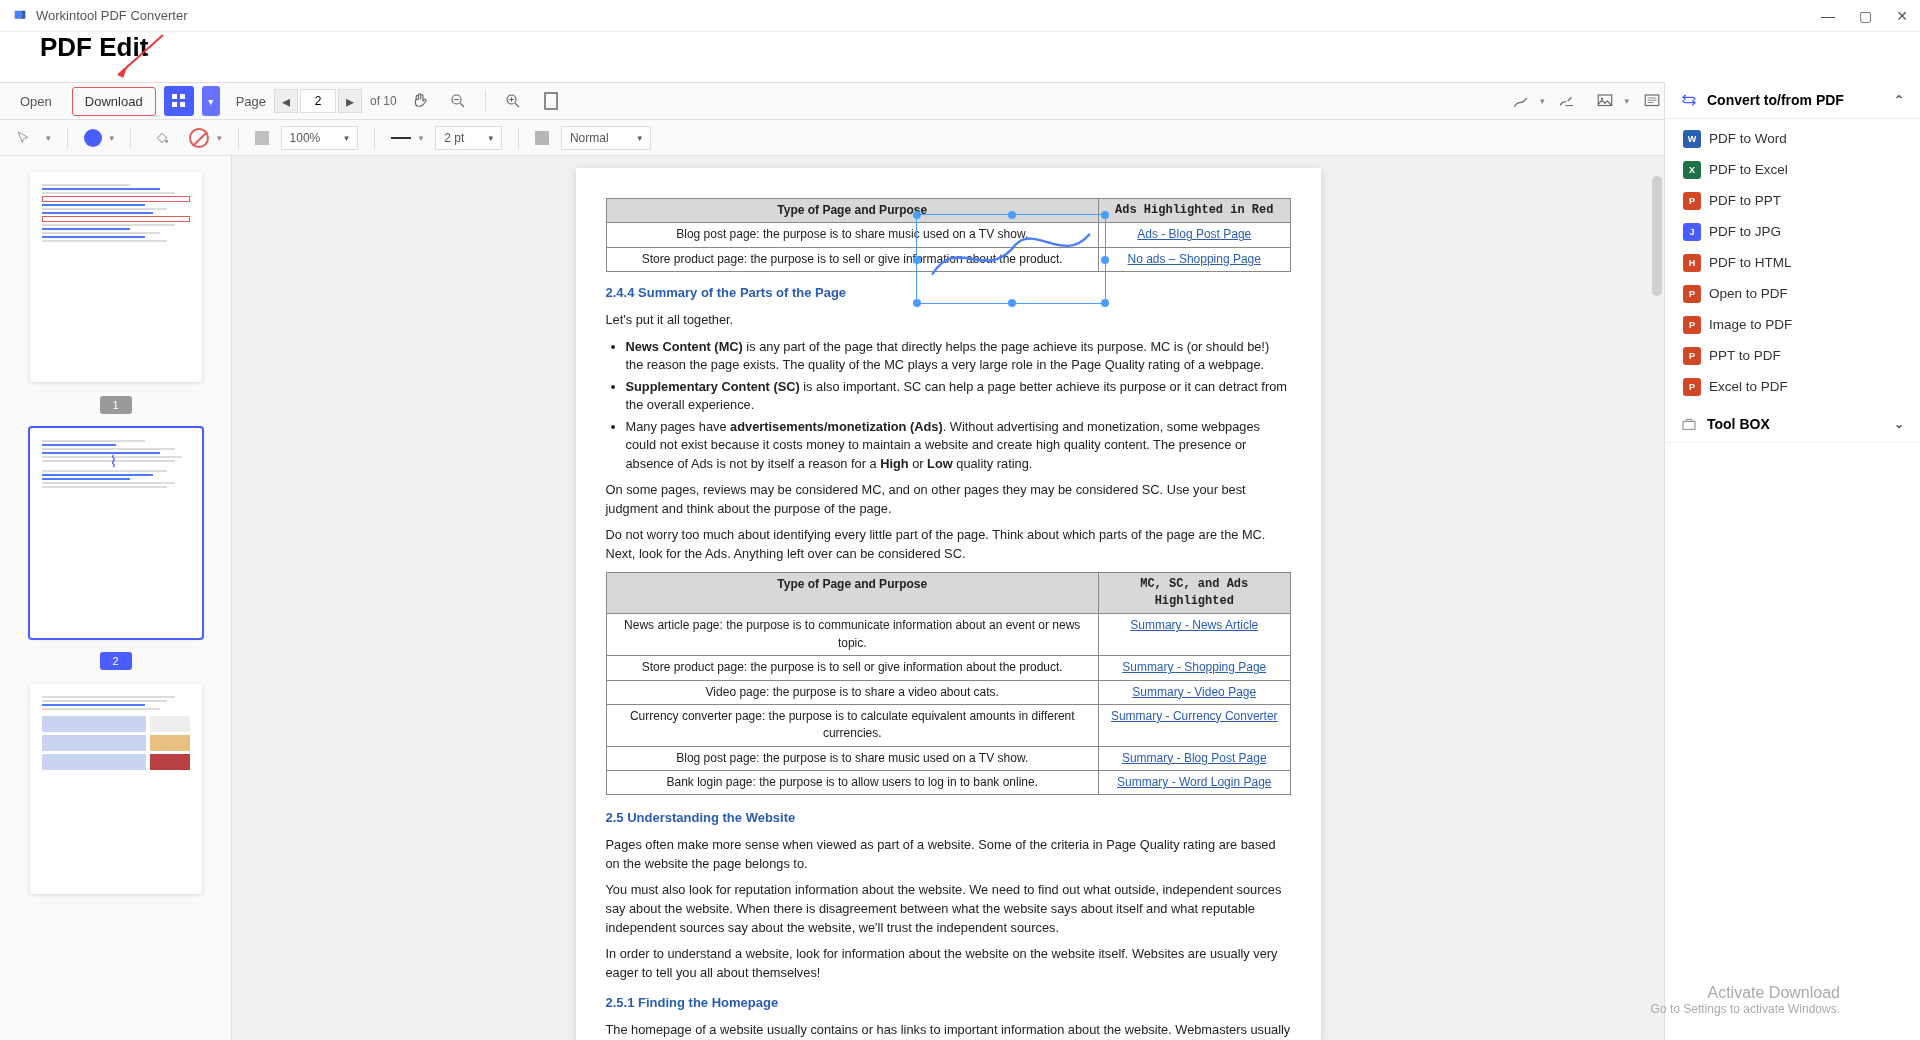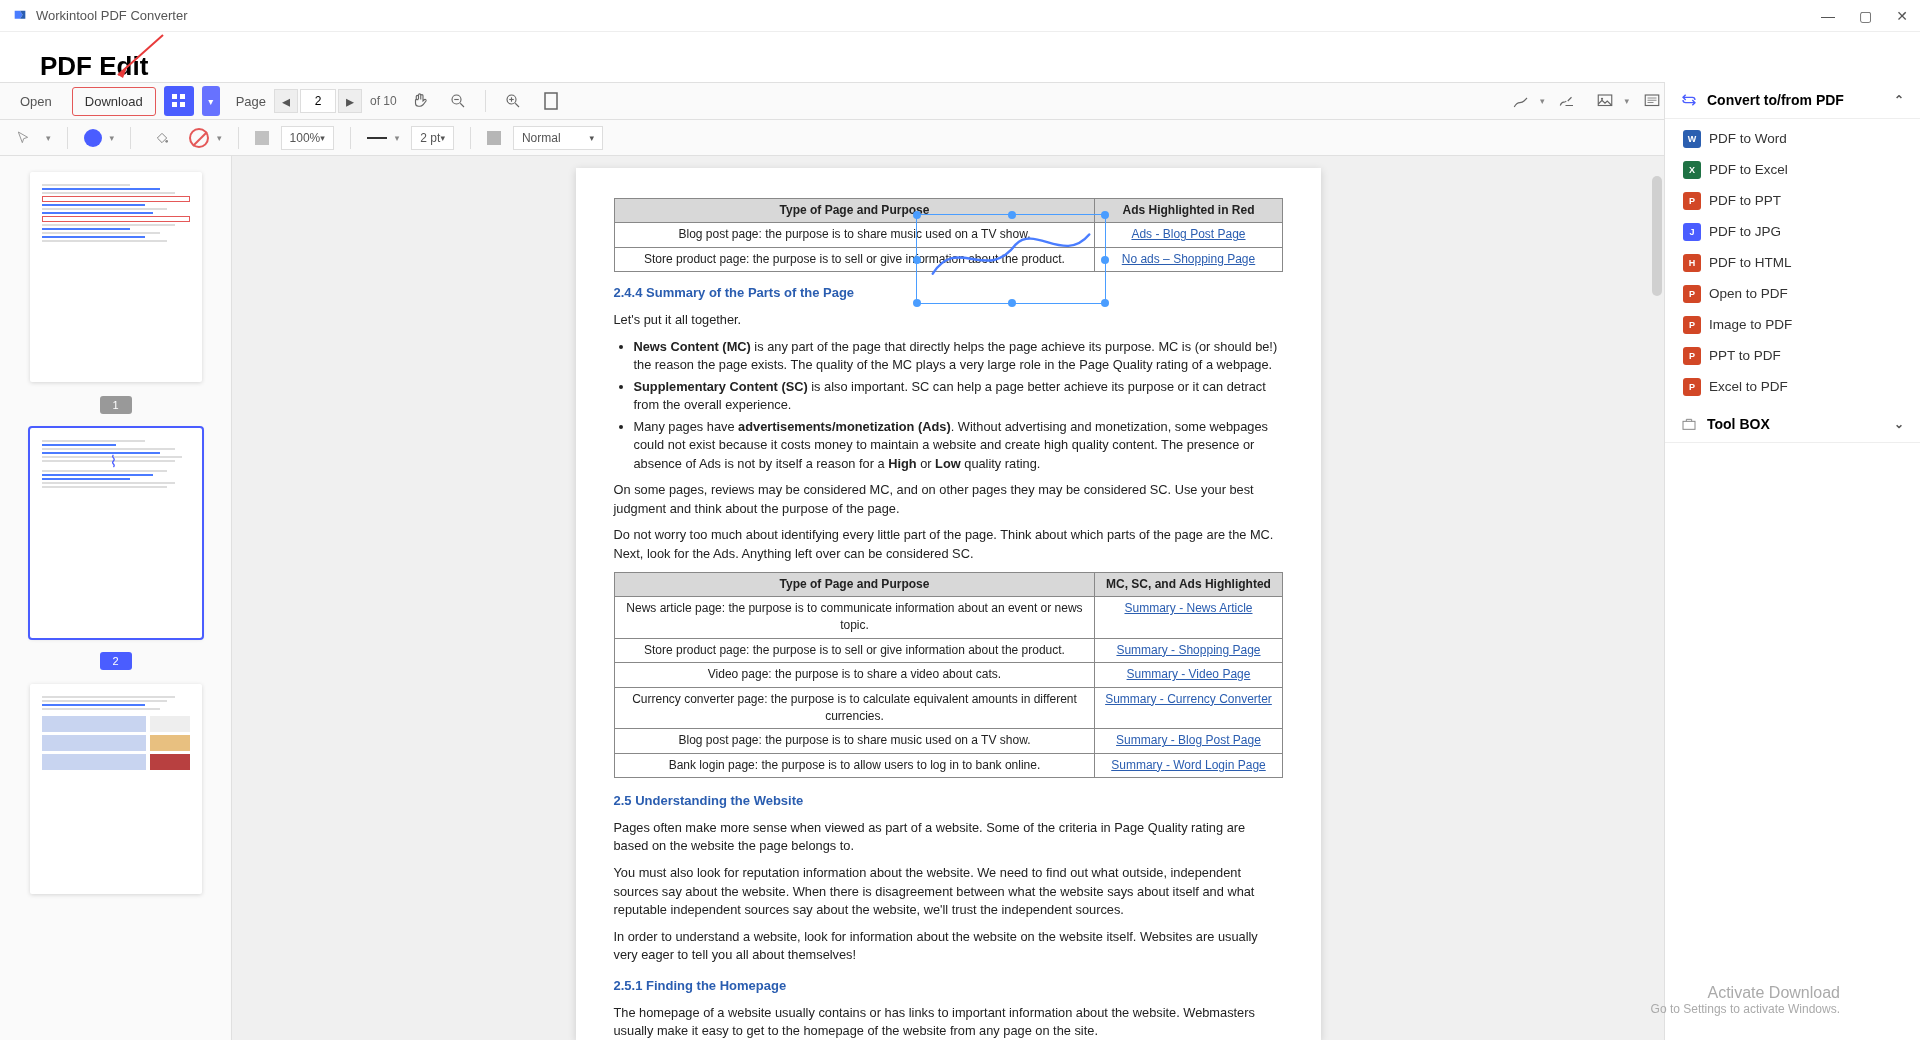--- a/index.html
+++ b/index.html
@@ -4,21 +4,21 @@
 <style>
 * { margin: 0; padding: 0; box-sizing: border-box; font-family: "Segoe UI", Arial, sans-serif; }
 body { background: #fff; width: 1920px; height: 1040px; overflow: hidden; position: relative; }
 
 .titlebar { height: 32px; display: flex; align-items: center; padding: 0 12px; border-bottom: 1px solid #eee; }
 .titlebar .logo { width: 16px; height: 16px; margin-right: 8px; }
 .titlebar .app-title { font-size: 13px; color: #555; flex: 1; }
 .titlebar .win-btns { display: flex; gap: 24px; color: #555; }
 .titlebar .win-btns span { cursor: pointer; font-size: 14px; }
 
-.header { height: 50px; display: flex; align-items: flex-end; padding: 0 40px; }
+.header { height: 50px; display: flex; align-items: flex-start; padding: 0 40px; }
 .header h1 { font-size: 26px; font-weight: 700; color: #000; }
 
 .red-arrow { position: absolute; top: 30px; left: 108px; width: 60px; height: 50px; pointer-events: none; z-index: 10; }
 
 .main-toolbar { height: 38px; border-top: 1px solid #e0e0e0; border-bottom: 1px solid #e0e0e0; display: flex; align-items: center; padding: 0 8px; gap: 8px; background: #fafafa; }
 .tb-btn { padding: 6px 12px; font-size: 13px; color: #555; cursor: pointer; border-radius: 3px; }
 .tb-btn.boxed { border: 1.5px solid #e45858; color: #333; }
 .thumb-toggle { width: 30px; height: 30px; background: #4a5dff; color: #fff; display: flex; align-items: center; justify-content: center; border-radius: 3px; }
 .dd-chev { width: 18px; height: 30px; background: #6772ff; color: #fff; display: flex; align-items: center; justify-content: center; font-size: 10px; border-radius: 3px; }
 .page-nav { display: flex; align-items: center; gap: 2px; }
@@ -27,48 +27,48 @@
 .page-nav .of { font-size: 12px; color: #666; margin-left: 6px; }
 .icon-btn { width: 30px; height: 30px; display: flex; align-items: center; justify-content: center; color: #666; cursor: pointer; border-radius: 3px; }
 .spacer { flex: 1; }
 .sep { width: 1px; height: 22px; background: #ddd; margin: 0 4px; }
 .dd-sm { font-size: 9px; color: #888; margin-left: -4px; }
 
 .sec-toolbar { height: 36px; border-bottom: 1px solid #e0e0e0; display: flex; align-items: center; padding: 0 8px; gap: 12px; background: #fafafa; }
 .color-swatch { width: 18px; height: 18px; border-radius: 50%; background: #4a5dff; }
 .no-fill { width: 20px; height: 20px; border-radius: 50%; border: 2px solid #e45858; position: relative; }
 .no-fill::after { content: ''; position: absolute; width: 20px; height: 2px; background: #e45858; top: 8px; left: -1px; transform: rotate(-45deg); }
-.sel-box { height: 24px; border: 1px solid #ddd; background: #fff; display: flex; align-items: center; padding: 0 8px; font-size: 12px; color: #555; gap: 0; }
+.sel-box { height: 24px; border: 1px solid #ddd; background: #fff; display: flex; align-items: center; padding: 0 8px; font-size: 12px; color: #555; gap: 24px; }
 .stroke-sample { width: 20px; height: 2px; background: #333; }
 .delete-btn { color: #888; }
 
 .workspace { position: absolute; top: 156px; bottom: 0; left: 0; right: 256px; display: flex; }
 .thumbs { width: 232px; background: #fafafa; border-right: 1px solid #e0e0e0; padding: 16px 30px; overflow-y: auto; display: flex; flex-direction: column; align-items: center; gap: 14px; }
 .thumb { width: 172px; height: 210px; background: #fff; box-shadow: 0 1px 4px rgba(0,0,0,.15); border-radius: 2px; cursor: pointer; padding: 10px 12px; position: relative; overflow: hidden; }
 .thumb.selected { outline: 2px solid #4a5dff; }
 .thumb-label { width: 32px; height: 18px; background: #999; color: #fff; font-size: 11px; display: flex; align-items: center; justify-content: center; border-radius: 3px; }
 .thumb-label.active { background: #4a5dff; }
 .thumb .tline { height: 2px; background: #ddd; margin: 2px 0; }
 .thumb .tline.b { background: #4a7aff; }
 .thumb .redbox { border: 1px solid #e45858; height: 6px; margin: 2px 0; }
 .thumb .scribble { color: #4a5dff; font-size: 16px; position: absolute; }
 
 .canvas-wrap { flex: 1; background: #f0f0f0; overflow: auto; position: relative; display: flex; justify-content: center; padding-top: 12px; }
-.page { width: 745px; background: #fff; box-shadow: 0 2px 8px rgba(0,0,0,.15); padding: 24px 38px; font-size: 12.8px; color: #222; line-height: 1.45; position: relative; }
+.page { width: 745px; background: #fff; box-shadow: 0 2px 8px rgba(0,0,0,.15); padding: 24px 30px; font-size: 12.8px; color: #222; line-height: 1.45; position: relative; }
 .page h4 { color: #2a5db0; font-size: 13px; font-weight: 700; margin: 12px 0 8px; }
 .page .sec-title { color: #2a5db0; font-size: 13px; font-weight: 700; margin: 14px 0 8px; }
 .page p { margin: 8px 0; }
 .page ul { margin: 6px 0 6px 20px; }
 .page li { margin: 3px 0; }
 .page a { color: #2a5db0; text-decoration: underline; }
 .page b { font-weight: 700; }
 table.doc-t { width: 100%; border-collapse: collapse; margin: 6px 0; font-size: 12px; }
 table.doc-t th, table.doc-t td { border: 1px solid #888; padding: 3px 6px; text-align: center; vertical-align: top; }
 table.doc-t th { background: #d8d8d8; font-weight: 700; text-align: center; }
-table.doc-t .col2 { width: 28%; }
+table.doc-t .col2 { width: 28%; font-family: Liberation Mono, monospace; }
 
 .annotation-box { position: absolute; border: 1px solid #4a9dff; }
 .annotation-box .handle { position: absolute; width: 8px; height: 8px; background: #4a9dff; border-radius: 50%; }
 .annotation-box svg { position: absolute; width: 100%; height: 100%; }
 
 .scroll-hint { position: absolute; right: 2px; top: 20px; width: 10px; height: 120px; background: #d0d0d0; border-radius: 5px; }
 
 .right-panel { position: absolute; top: 82px; right: 0; bottom: 0; width: 256px; border-left: 1px solid #e0e0e0; background: #fff; }
 .panel-hdr { display: flex; align-items: center; padding: 10px 16px; gap: 10px; font-weight: 700; font-size: 14px; cursor: pointer; border-bottom: 1px solid #eee; }
 .panel-hdr .hdr-icon { width: 16px; height: 16px; color: #4a5dff; }

